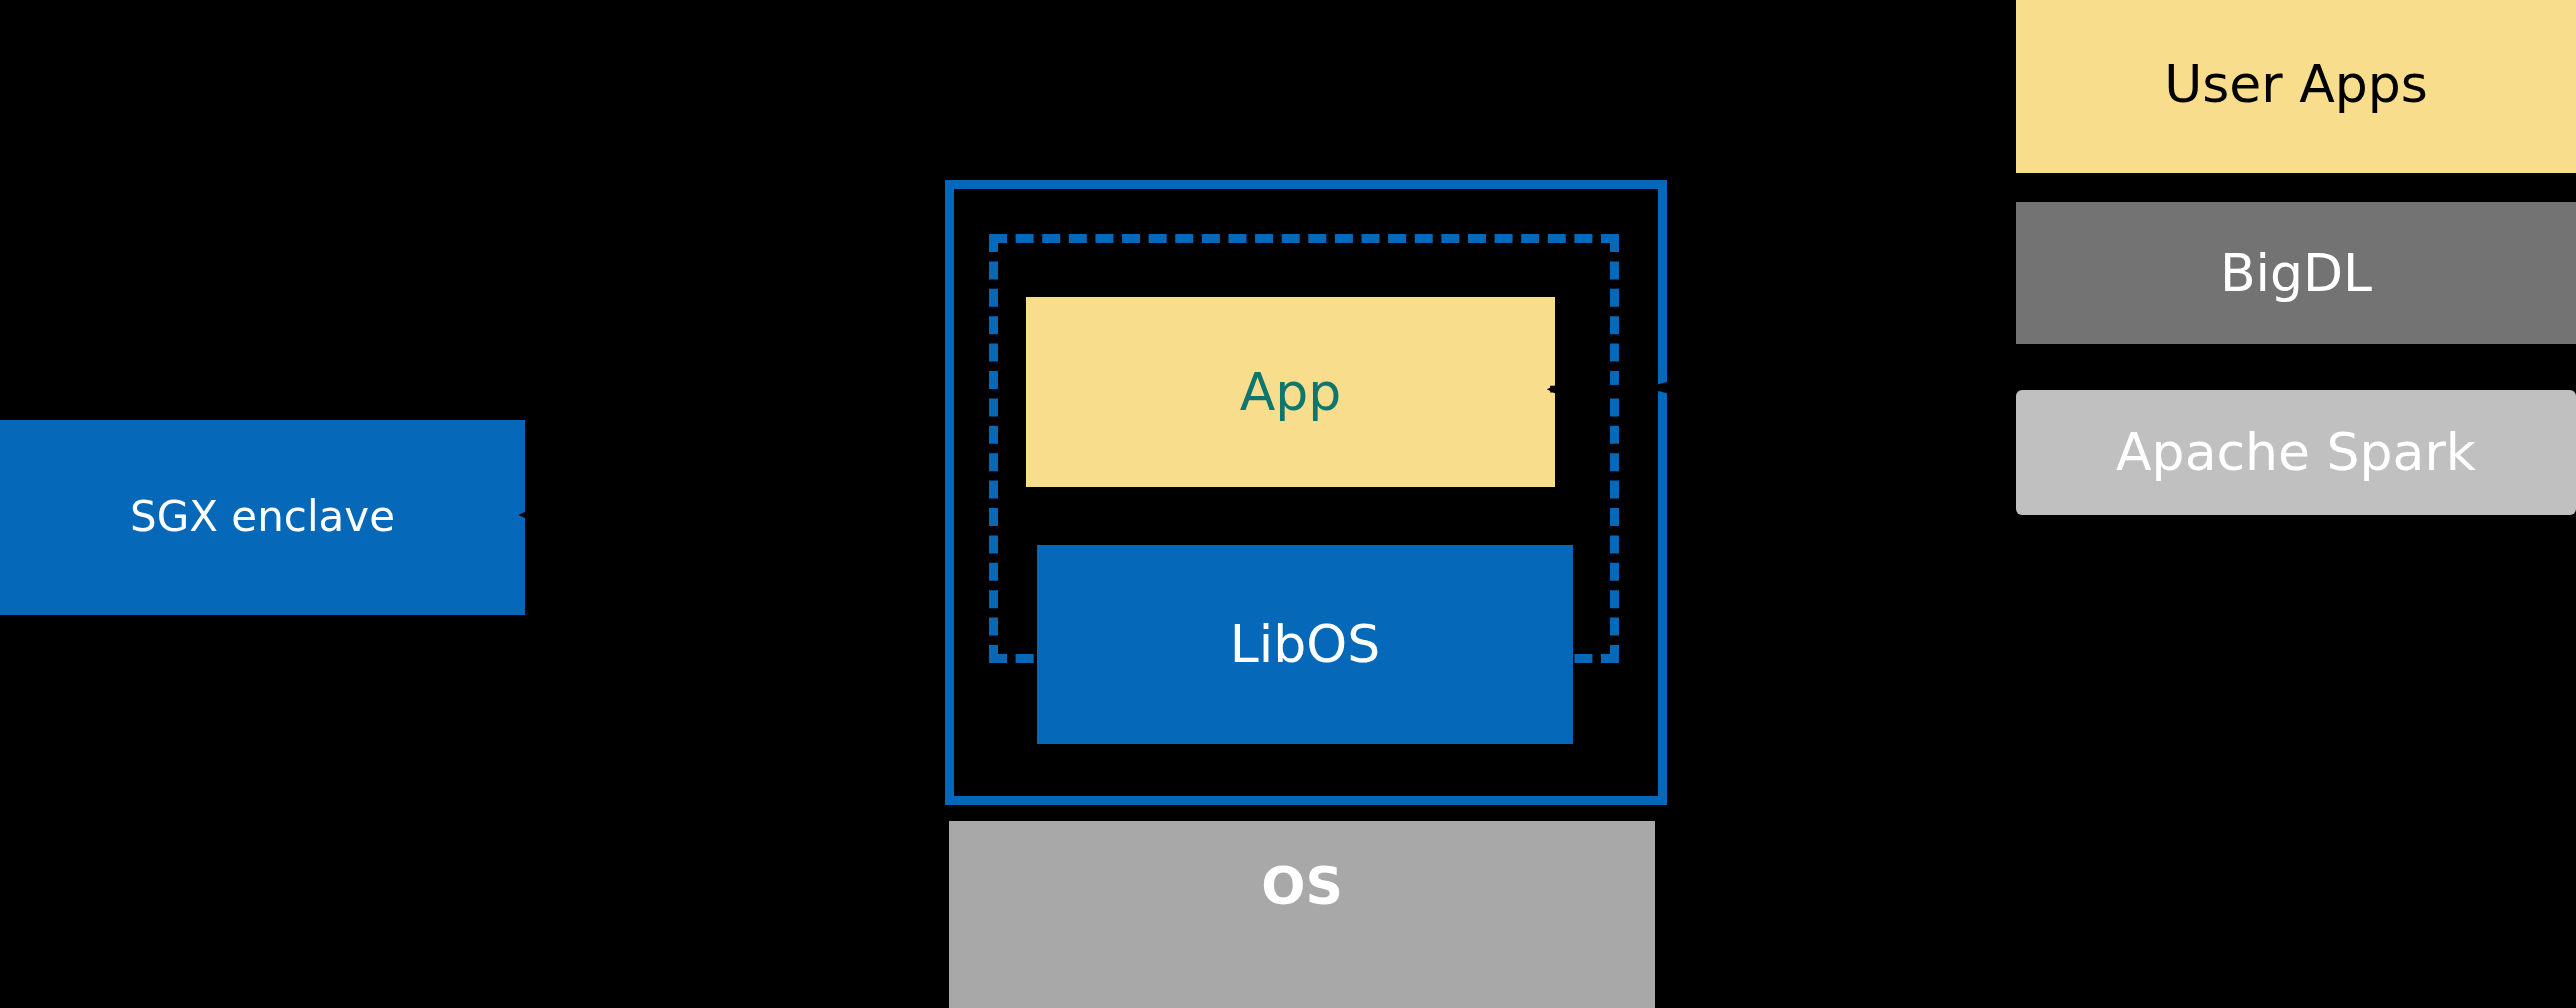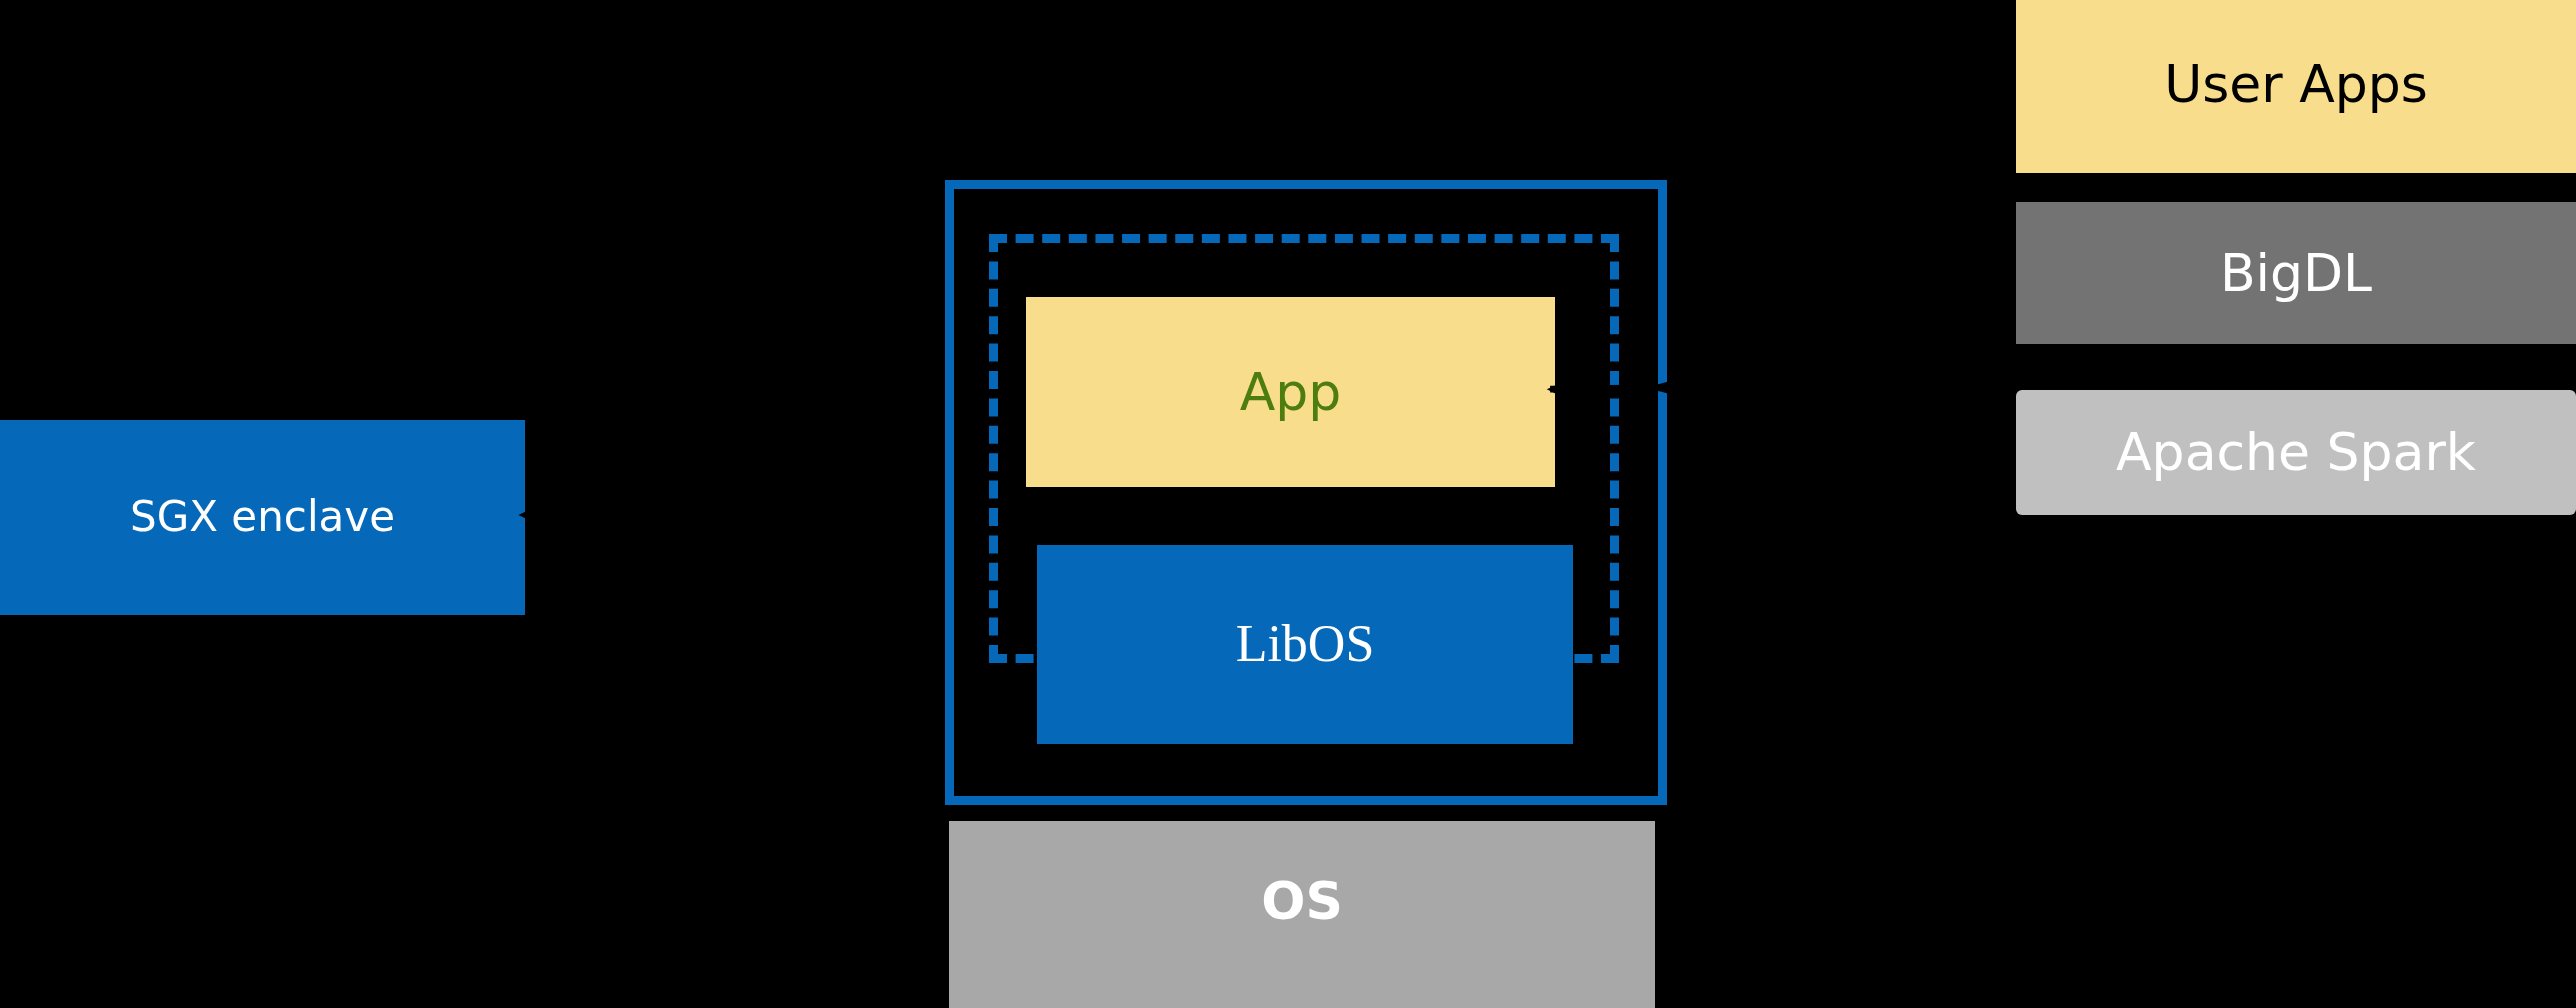--- a/index.html
+++ b/index.html
@@ -54,46 +54,45 @@
     border: 9.2px dashed #0568B8;
     background: transparent;
   }
   
   #app-box {
     left: 1026px;
     top: 297px;
     width: 529px;
     height: 190px;
     background: #F8DE8C;
-    color: #4d7c0f;
+    color: #0f766e;
     font-size: 52px;
   }
   
   #libos-box {
     left: 1037px;
     top: 545px;
     width: 536px;
     height: 199px;
     background: #0568B8;
     color: #FFFFFF;
     font-size: 52px;
-    font-family: Liberation Serif, serif;
   }
   
   #os-box {
     left: 949px;
     top: 821px;
     width: 706px;
     height: 188px;
     background: #A8A8A8;
     color: #FFFFFF;
     font-size: 52px;
     font-weight: bold;
     align-items: flex-start;
-    padding-top: 53px;
+    padding-top: 38px;
   }
   
   #user-apps-box {
     left: 2016px;
     top: -5px;
     width: 560px;
     height: 178px;
     background: #F8DE8C;
     color: #000000;
     font-size: 52px;

